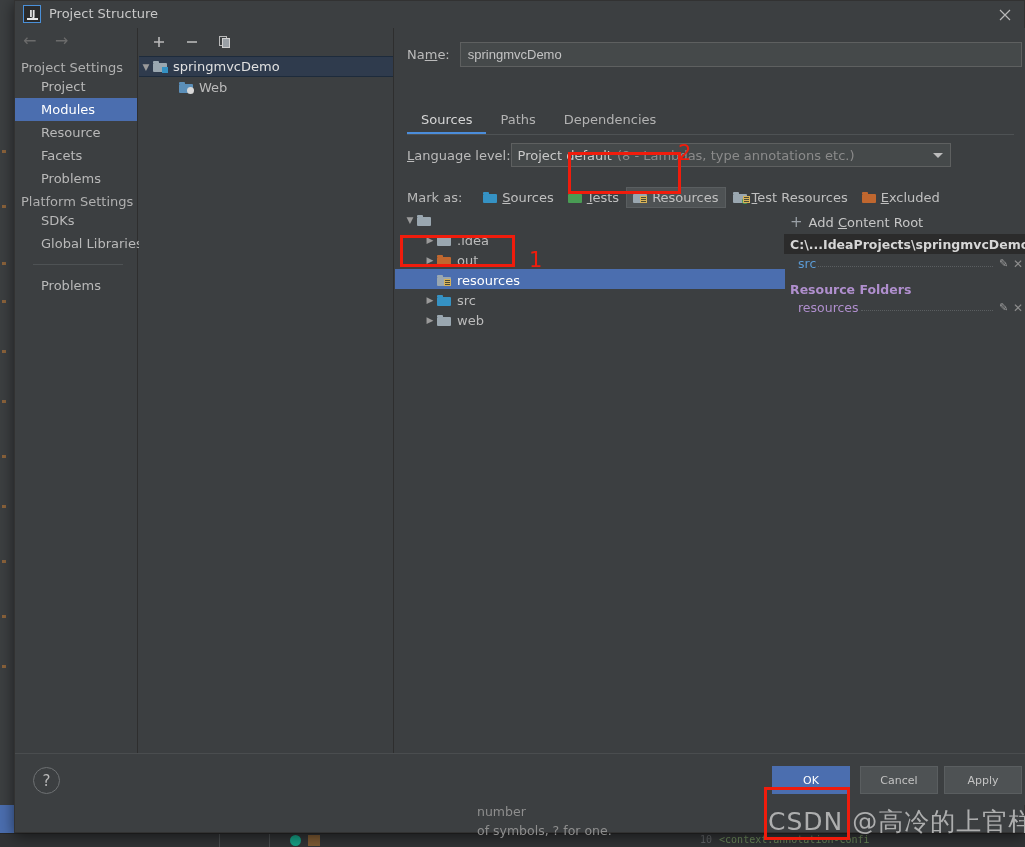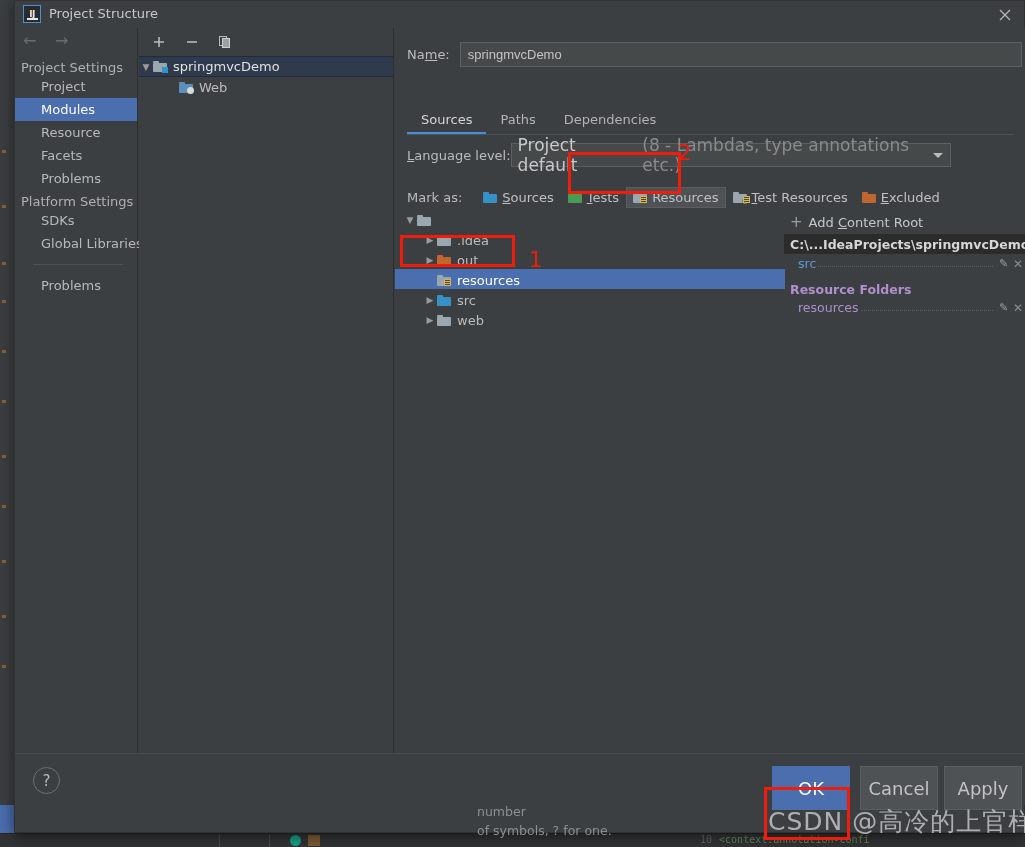--- a/index.html
+++ b/index.html
@@ -67,21 +67,21 @@
   .name-field{width:562px;height:25px;background:#45494a;border:1px solid #5e6060;
     color:#c3c3c3;font-size:13px;padding:0 7px;line-height:23px;}
 
   .tabs{position:absolute;left:12px;top:80px;display:flex;gap:0;}
   .tab{padding:0 14px;height:26px;line-height:24px;font-size:13px;color:#b3b3b3;cursor:default;}
   .tab.active{color:#d5d5d5;border-bottom:2px solid #4b8ddb;}
   .tabs-underline{position:absolute;left:12px;top:106px;width:607px;height:1px;background:#4e5254;}
 
   .lang-row{position:absolute;left:12px;top:115px;display:flex;align-items:center;}
   .lang-select{width:440px;height:24px;background:#45494a;border:1px solid #5e6060;
-    display:flex;align-items:center;padding:0 6px;font-size:17px;position:relative;}
+    display:flex;align-items:center;padding:0 6px;font-size:13px;position:relative;}
   .lang-main{color:#c9c9c9;}
   .lang-sub{color:#8b8b8b;margin-left:5px;}
   .lang-caret{position:absolute;right:7px;top:9px;width:0;height:0;
     border-left:5px solid transparent;border-right:5px solid transparent;border-top:5px solid #bcbcbc;}
 
   .markas{position:absolute;left:12px;top:159px;display:flex;align-items:center;gap:0;font-size:13px;justify-content:space-between;}
   .markas-label{margin-right:14px;}
   .mark-btn{display:flex;align-items:center;gap:5px;padding:3px 7px;cursor:default;color:#c0c0c0;}
   .mark-btn.active{background:#4e5254;border:1px solid #5a5e60;padding:2px 6px;}
 
@@ -118,21 +118,21 @@
 
   .excl-row{position:absolute;left:4px;top:726px;display:flex;align-items:flex-start;gap:10px;}
   .excl-field{width:297px;height:24px;background:#3c3f41;border:1px solid #5e6060;}
   .excl-hint{position:absolute;left:82px;top:755px;width:300px;font-size:12.5px;color:#8e8e8e;line-height:19px;}
 
   
   .footer{position:absolute;left:0;bottom:0;width:1011px;height:52px;background:#3c3f41;border-top:1px solid #4a4d4f;}
   .helpbtn{position:absolute;left:18px;top:13px;width:27px;height:27px;border-radius:50%;
     border:1px solid #6e7173;color:#b9b9b9;display:flex;align-items:center;justify-content:center;
     font-size:15px;cursor:default;}
-  .btn{position:absolute;top:12px;height:44px;width:78px;font-size:18px;
+  .btn{position:absolute;top:12px;height:28px;width:78px;font-size:11px;
     display:flex;align-items:center;justify-content:center;cursor:default;}
   .btn-ok{right:176px;background:#4b6eaf;border:1px solid #4b6eaf;color:#ffffff;}
   .btn-cancel{right:88px;background:#4e5254;border:1px solid #5a5e60;color:#c3c3c3;}
   .btn-apply{right:4px;background:#4e5254;border:1px solid #5a5e60;color:#c3c3c3;}
 
   
   .anno-box{position:absolute;border:3px solid #f01c0c;pointer-events:none;}
   .anno-num{position:absolute;color:#f01c0c;font-size:21px;font-family:"DejaVu Sans","Liberation Sans",sans-serif;pointer-events:none;}
 
   

